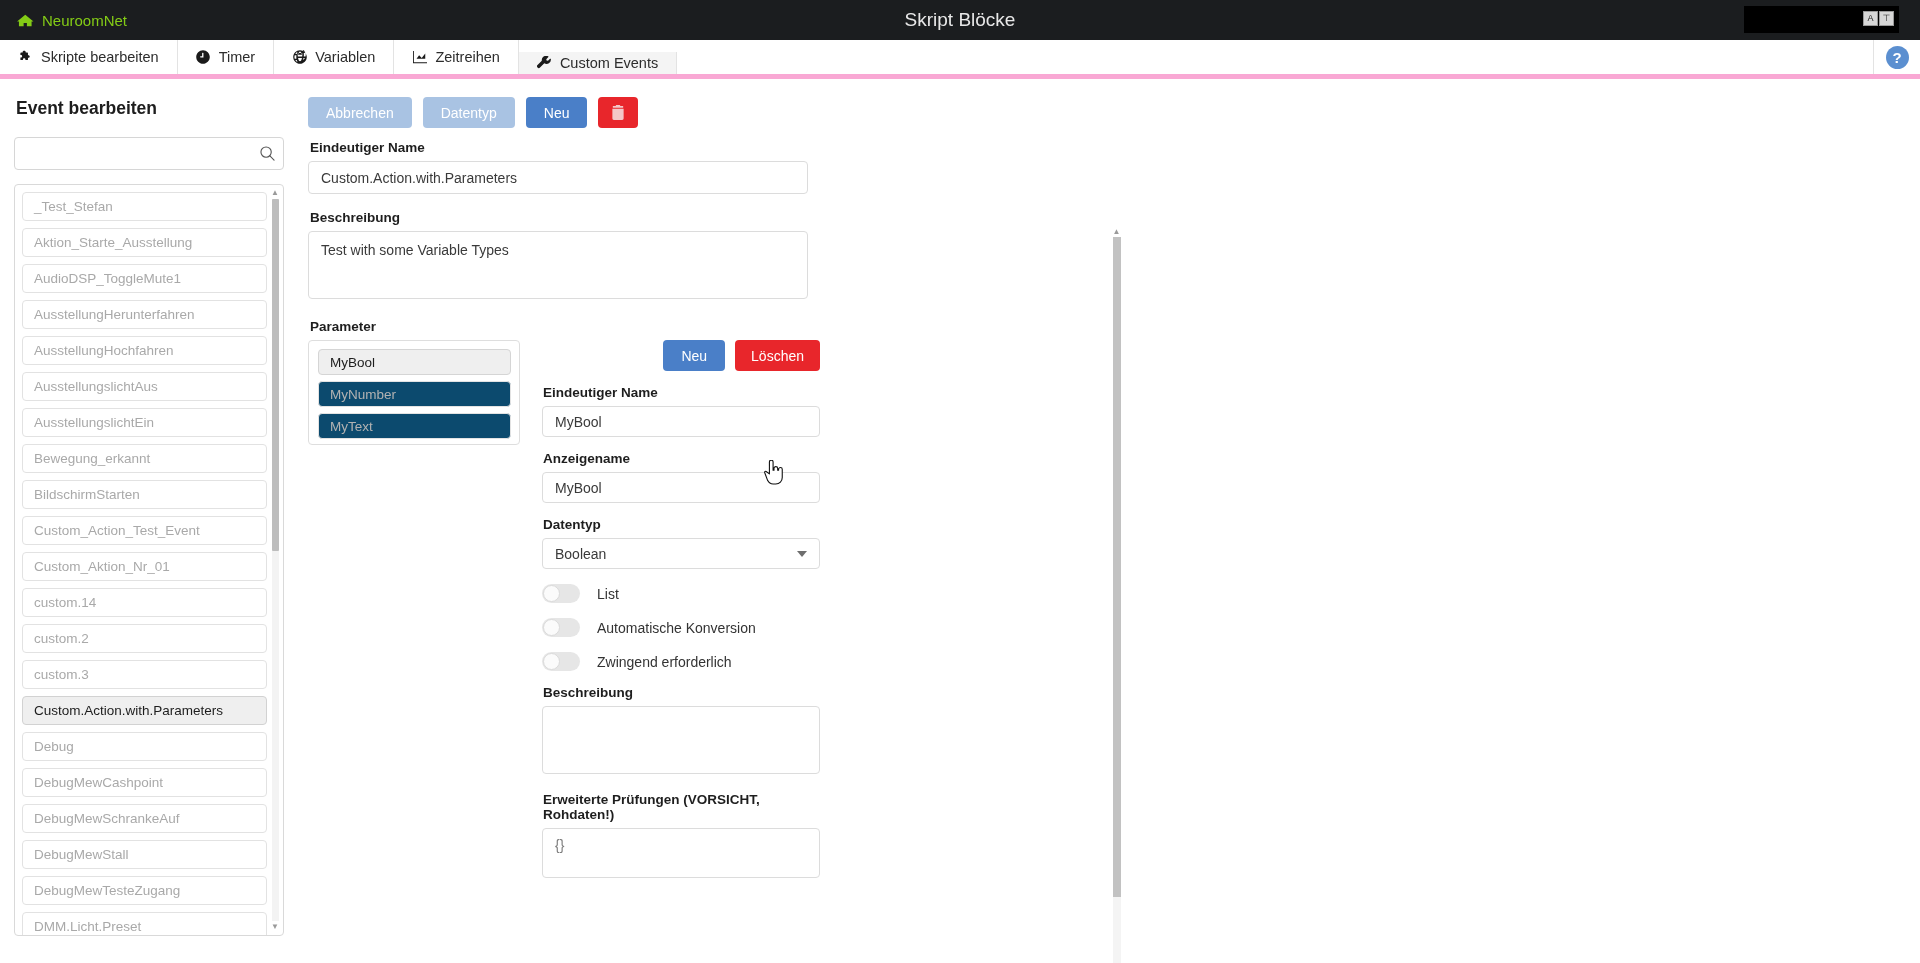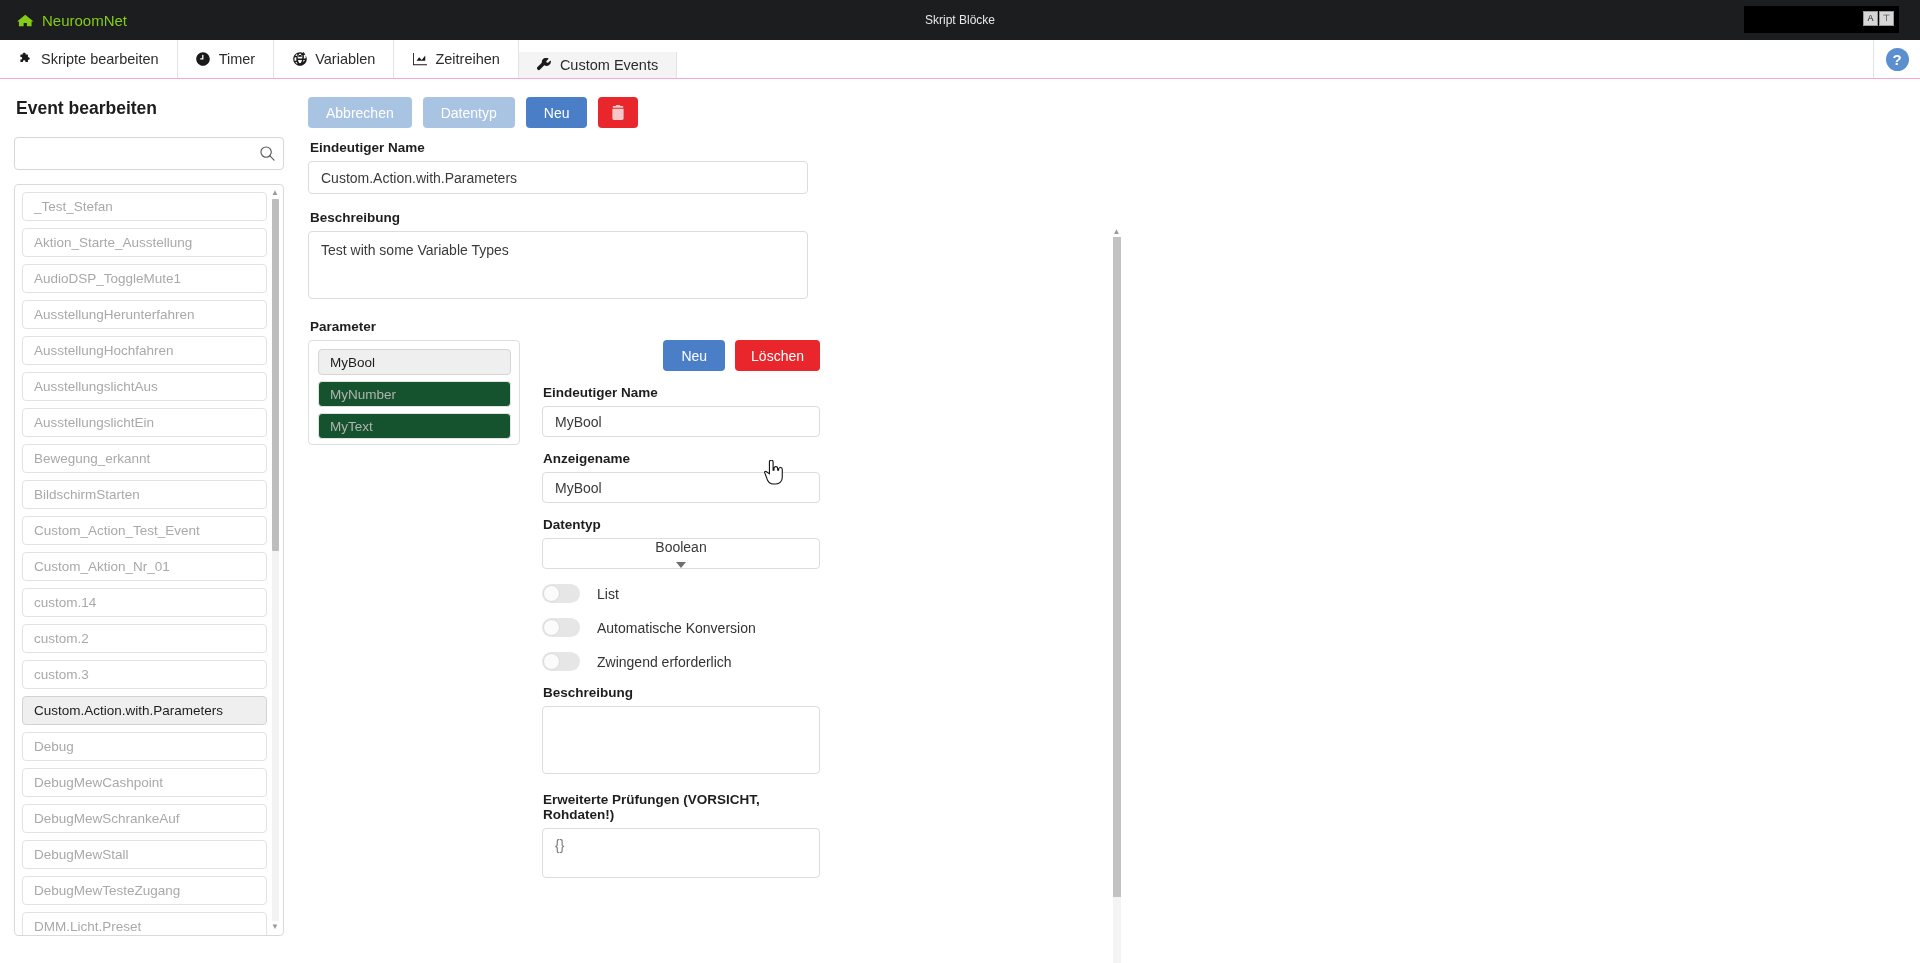--- a/index.html
+++ b/index.html
@@ -15,40 +15,40 @@
     position: relative; height: 40px; background: #1b1d1f;
     display: flex; align-items: center;
   }
   .brand {
     display: flex; align-items: center; gap: 8px;
     color: #84cc16; font-size: 15px; margin-left: 17px;
   }
   .home-icon { width: 17px; height: 15px; display: block; }
   .topbar-title {
     position: absolute; left: 0; right: 0; text-align: center;
-    color: #e8e8e8; font-size: 12px; pointer-events: none;
+    color: #e8e8e8; font-size: 19px; pointer-events: none;
   }
   .redacted {
     position: absolute; left: 1744px; top: 6px;
     width: 155px; height: 27px; background: #000;
   }
   .mini-icons {
     position: absolute; left: 1863px; top: 11px;
     display: flex; gap: 1px;
   }
   .mini-btn {
     width: 15px; height: 15px; background: #d7d7d7;
     border: 1px solid #9a9a9a; display: flex;
     align-items: center; justify-content: center;
     font-size: 9px; color: #222; line-height: 1;
   }
 
   
   .tabbar {
-    height: 39px; background: #fff; border-bottom: 1px solid #f9a8d4;
+    height: 39px; background: #fff; border-bottom: 5px solid #f9a8d4;
     display: flex; align-items: stretch; position: relative;
   }
   .tab {
     display: flex; align-items: center; gap: 8px;
     padding: 0 18px; font-size: 14.5px; color: #2c2c2c;
     border-right: 1px solid #e3e3e3; cursor: pointer;
     background: #fff; white-space: nowrap;
   }
   .tab.active { background: #f4f4f4; margin-top: 12px; }
   .tab .tabicon {
@@ -148,37 +148,36 @@
   
   .param-wrap { display: flex; margin-top: 4px; }
   .param-list {
     width: 212px; border: 1px solid #dedede; border-radius: 4px;
     padding: 8px 8px 12px 9px; height: 105px; background: #fff;
   }
   .param-item {
     height: 26px; border: 1px solid #e3e3e3; border-radius: 4px;
     display: flex; align-items: center; padding-left: 11px;
     font-size: 13.5px; color: #b2b2b2; margin-bottom: 6px;
-    background: #14532d; cursor: pointer;
+    background: #0c4a6e; cursor: pointer;
   }
   .param-item.selected { background: #efefef; border-color: #d5d5d5; color: #1d1d1d; }
 
   .param-detail { margin-left: 22px; width: 278px; position: relative; }
   .param-btns { display: flex; gap: 10px; justify-content: flex-end; }
   .p-txt {
     width: 278px; height: 31px; border: 1px solid #dcdcdc; border-radius: 4px;
     font-size: 14px; color: #3a3a3a; padding: 0 12px; font-family: inherit;
     outline: none; background: #fff;
   }
   .p-select {
     width: 278px; height: 31px; border: 1px solid #dcdcdc; border-radius: 4px;
     font-size: 14px; color: #3a3a3a; padding: 0 12px; background: #fff;
     display: flex; align-items: center; justify-content: space-between;
     cursor: pointer;
-    flex-direction: column;
   }
   .caret { width: 0; height: 0; border-left: 5px solid transparent;
            border-right: 5px solid transparent; border-top: 6px solid #6e6e6e; }
   .p-area {
     width: 278px; height: 68px; border: 1px solid #dcdcdc; border-radius: 4px;
     font-size: 14px; color: #3a3a3a; padding: 8px 12px; font-family: inherit;
     outline: none; resize: none; background: #fff;
   }
   .p-area.code { height: 50px; color: #7d7d7d; }
   .p-label { font-size: 13.5px; font-weight: bold; color: #1e1e1e; margin: 14px 0 6px 1px; }

